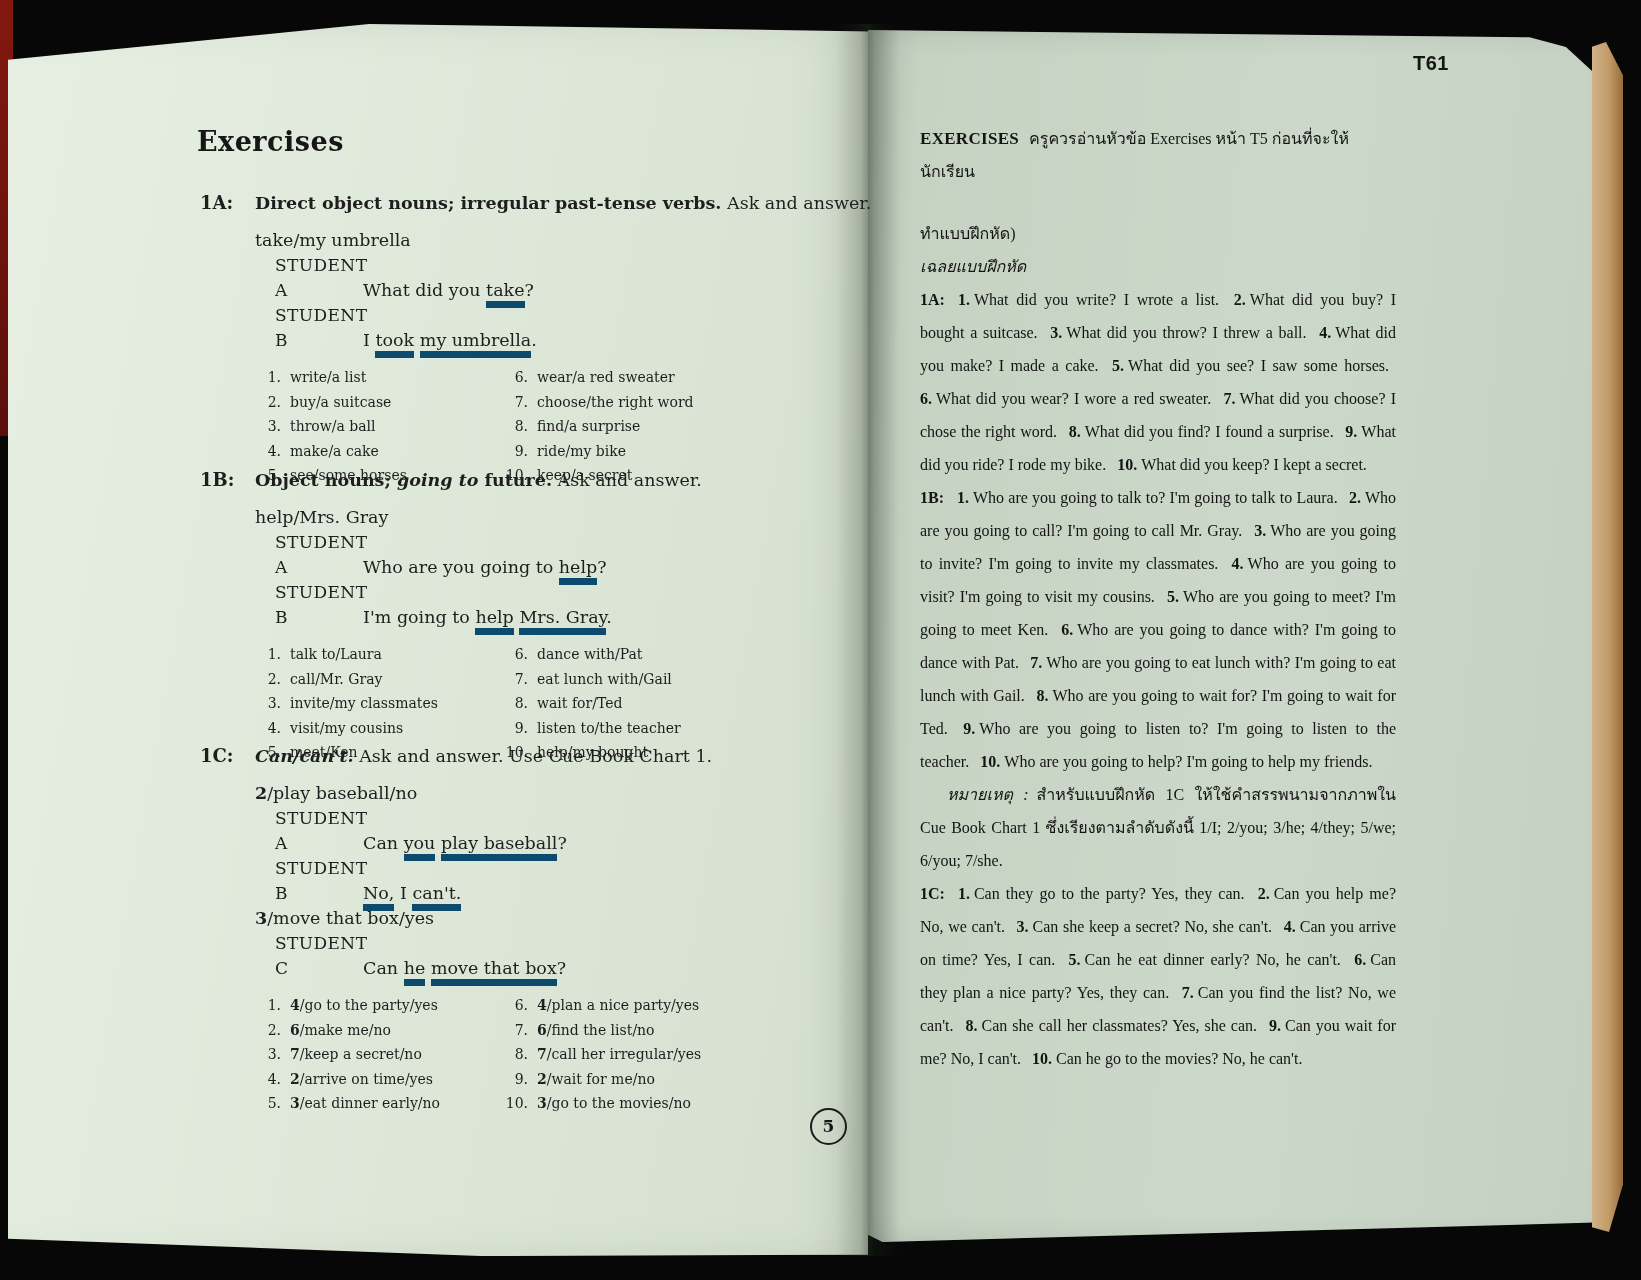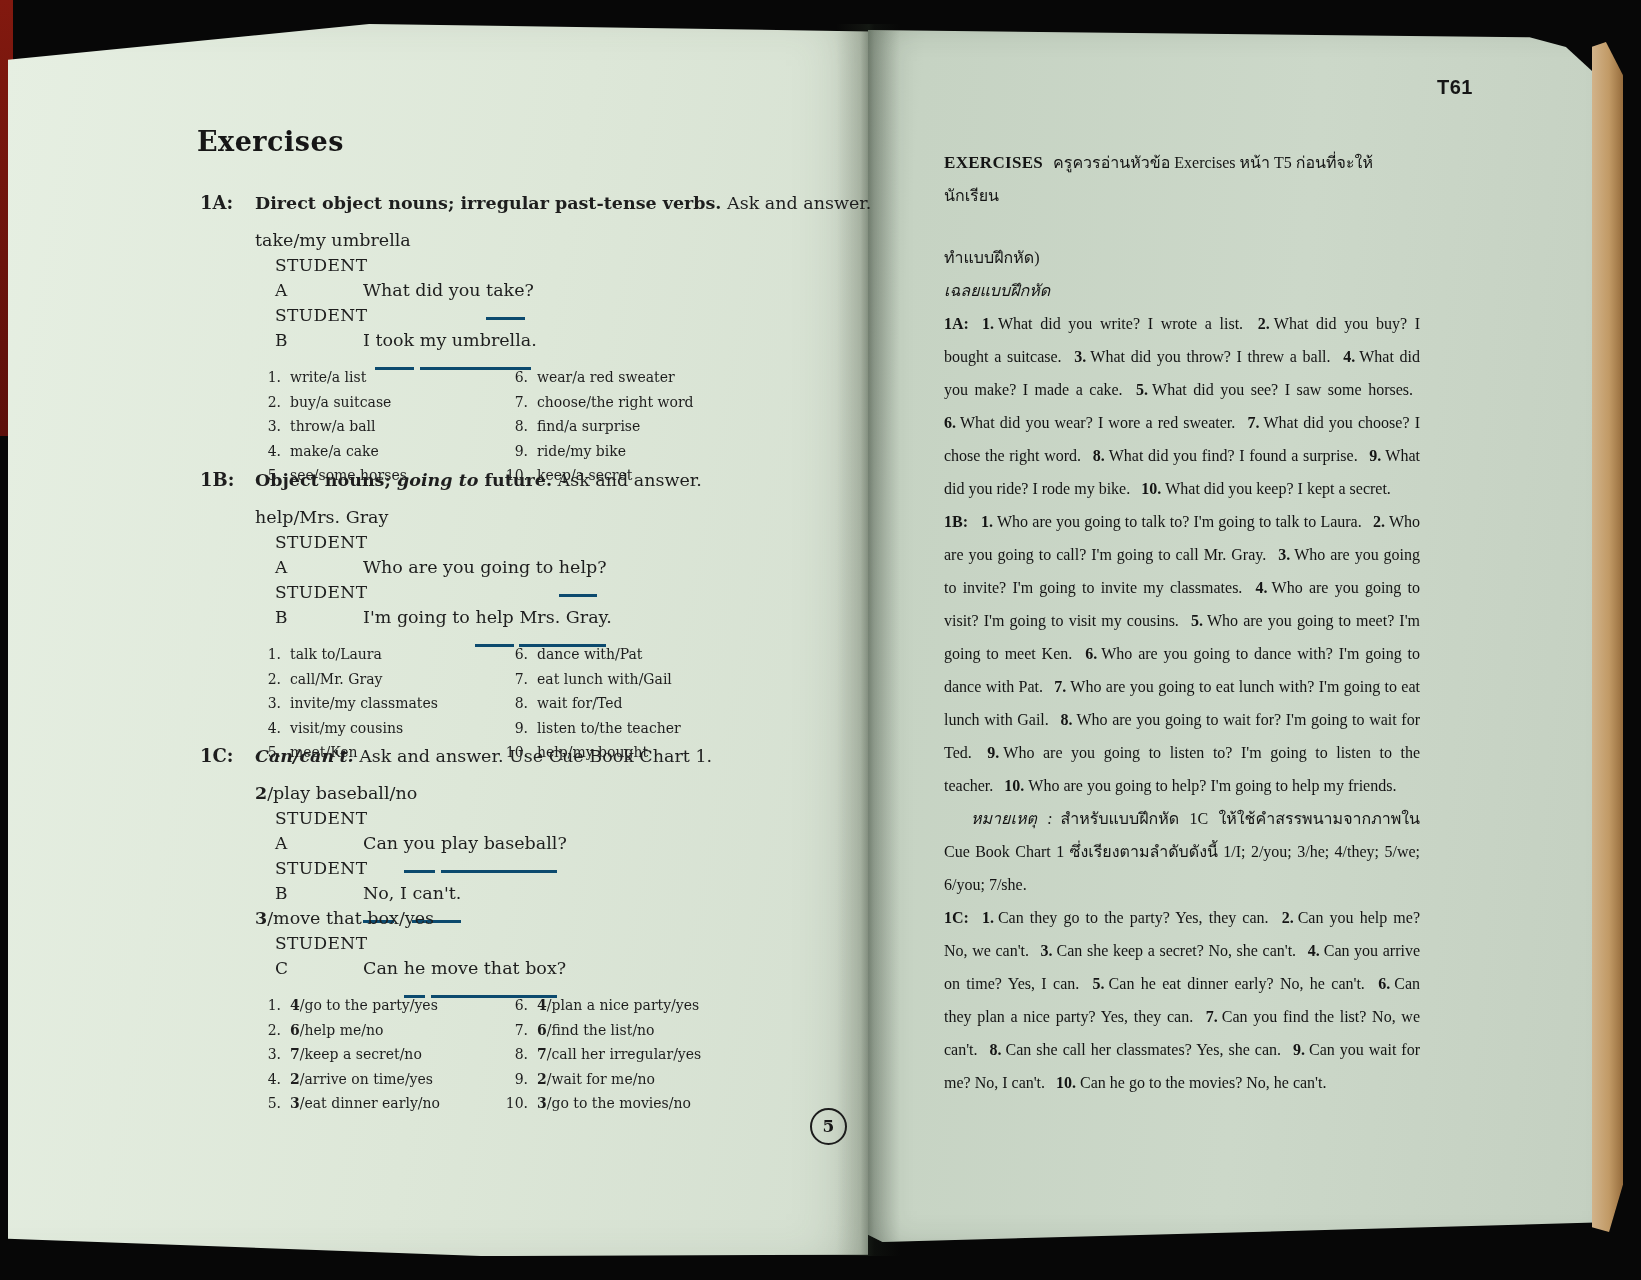--- a/index.html
+++ b/index.html
@@ -41,26 +41,26 @@
   .sec-title{font-size:17.5px;line-height:22px;}
   .examples{margin-top:14px;}
   .ex-line{font-size:17.5px;line-height:25px;}
   .dlg{margin-left:20px;}
   .speaker{display:inline-block;width:88px;font-size:17px;letter-spacing:.4px;}
   .items{margin-top:12px;display:grid;grid-template-columns:247px auto;}
   .item{font-size:14px;line-height:24.6px;white-space:nowrap;}
   .num{display:inline-block;width:26px;text-align:right;margin-right:9px;}
   .s-b{font-weight:bold;}
   .s-bi{font-weight:bold;font-style:italic;}
-  .u{border-bottom:3px solid #0c4a6e;padding-bottom:17px;}
+  .u{border-bottom:7px solid #0c4a6e;padding-bottom:1px;}
   .page-circle{position:absolute;left:802px;top:1084px;width:33px;height:33px;border:2.5px solid #1c1c1c;
     border-radius:50%;text-align:center;line-height:33px;font-size:17px;font-weight:bold;color:#161616;}
   
-  .right-content{position:absolute;left:868px;top:46px;width:727px;height:1212px;color:#141414;
-    font-family:"Liberation Serif", serif;margin-left:24px;}
+  .right-content{position:absolute;left:868px;top:22px;width:727px;height:1212px;color:#141414;
+    font-family:"Liberation Serif", serif;}
   .t-label{position:absolute;left:545px;top:30px;font-family:"Liberation Sans",sans-serif;
     font-weight:bold;font-size:20px;letter-spacing:.5px;color:#161616;}
   .rp-text{position:absolute;left:52px;top:100px;width:476px;font-size:16px;line-height:33px;text-align:justify;}
   .rp-header{margin:0 0 29px 0;text-align:left;}
   .rp-header b{font-size:17px;letter-spacing:.3px;margin-right:10px;}
   .rp-sub{margin:0;text-align:left;}
   .rp-sub.i{font-style:italic;}
   .answers{margin:0;}
   .plabel{margin-right:13px;}
   .ans-item{margin-right:7px;}
@@ -136,21 +136,21 @@
         <div class="examples">
           <div class="ex-line cue"><span class="s-b ">2</span><span>/play baseball/no</span></div>
           <div class="ex-line dlg"><span class="speaker">STUDENT A</span><span>Can </span><span class="u">you</span><span> </span><span class="u">play baseball</span><span>?</span></div>
           <div class="ex-line dlg"><span class="speaker">STUDENT B</span><span class="u">No,</span><span> I </span><span class="u">can't.</span></div>
           <div class="ex-line cue"><span class="s-b ">3</span><span>/move that box/yes</span></div>
           <div class="ex-line dlg"><span class="speaker">STUDENT C</span><span>Can </span><span class="u">he</span><span> </span><span class="u">move that box</span><span>?</span></div>
         </div>
         <div class="items">
           <div class="col">
             <div class="item"><span class="num">1.</span><span class="s-b ">4</span><span>/go to the party/yes</span></div>
-            <div class="item"><span class="num">2.</span><span class="s-b ">6</span><span>/help me/no</span></div>
+            <div class="item"><span class="num">2.</span><span class="s-b ">6</span><span>/make me/no</span></div>
             <div class="item"><span class="num">3.</span><span class="s-b ">7</span><span>/keep a secret/no</span></div>
             <div class="item"><span class="num">4.</span><span class="s-b ">2</span><span>/arrive on time/yes</span></div>
             <div class="item"><span class="num">5.</span><span class="s-b ">3</span><span>/eat dinner early/no</span></div>
           </div>
           <div class="col">
             <div class="item"><span class="num">6.</span><span class="s-b ">4</span><span>/plan a nice party/yes</span></div>
             <div class="item"><span class="num">7.</span><span class="s-b ">6</span><span>/find the list/no</span></div>
             <div class="item"><span class="num">8.</span><span class="s-b ">7</span><span>/call her irregular/yes</span></div>
             <div class="item"><span class="num">9.</span><span class="s-b ">2</span><span>/wait for me/no</span></div>
             <div class="item"><span class="num">10.</span><span class="s-b ">3</span><span>/go to the movies/no</span></div>

